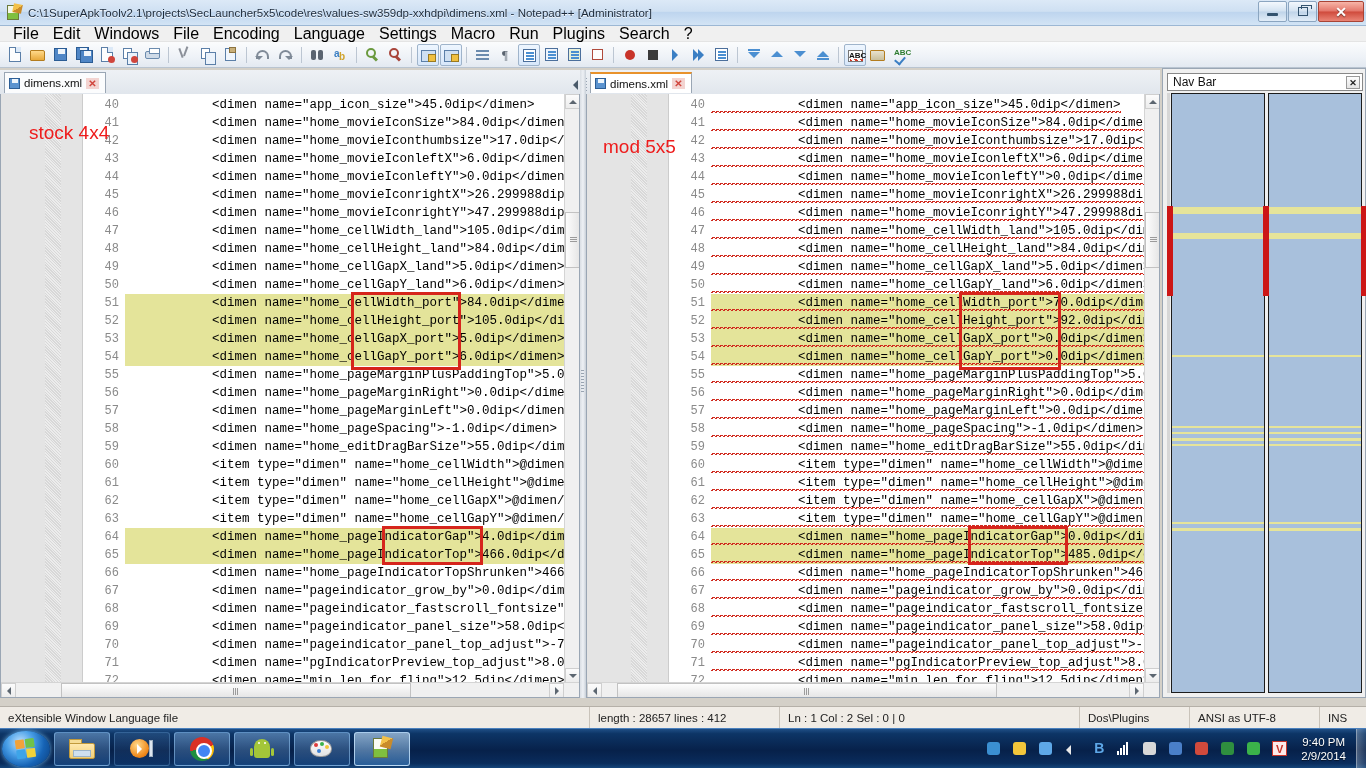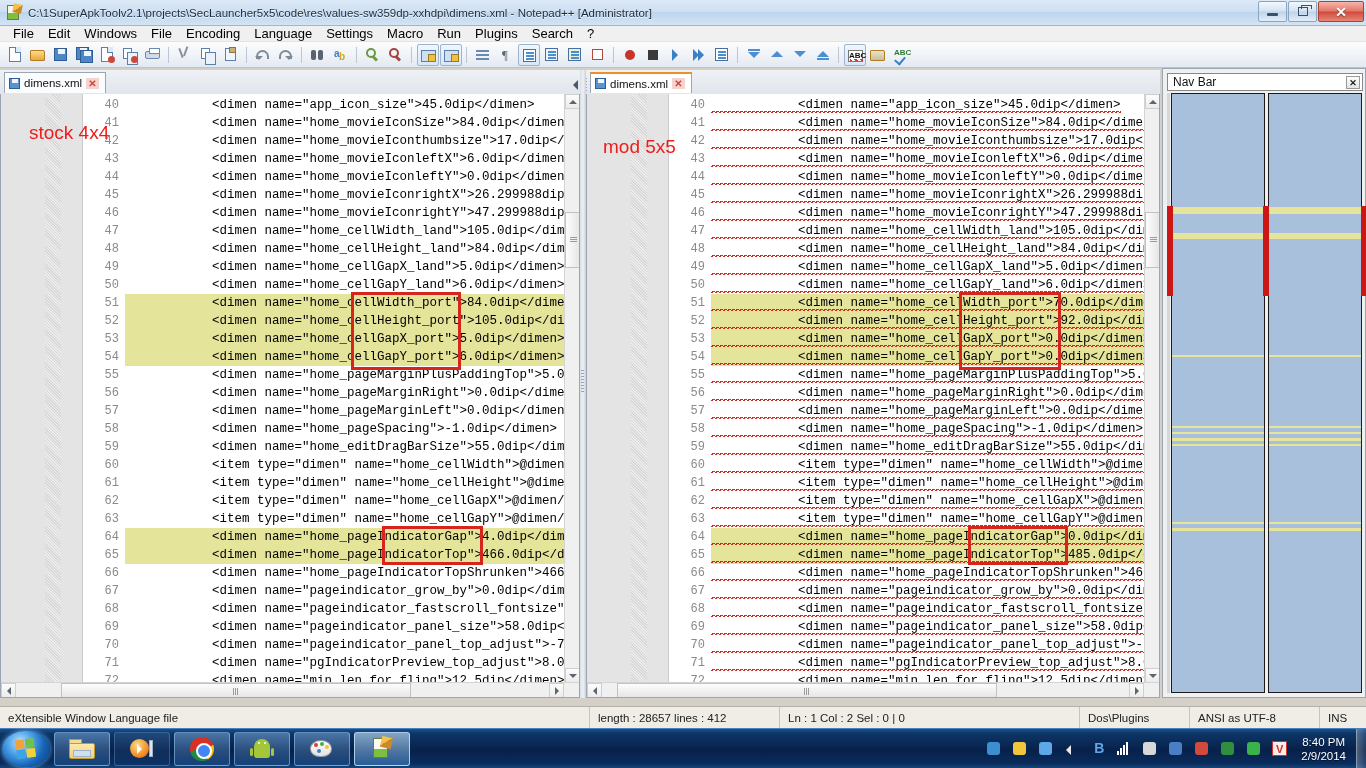--- a/index.html
+++ b/index.html
@@ -57,21 +57,21 @@
   .wb .x { color: #fff; font-size: 14px; font-weight: bold; line-height: 1;
      text-shadow: 0 1px 1px rgba(0,0,0,.5); }
 
   
   .menubar {
     position: absolute; left: 0; top: 26px; width: 1366px; height: 16px;
     background: #f0f0f0; display: flex; align-items: center; padding-left: 6px;
     border-bottom: 1px solid #e4e4e4;
   }
   .menu-item {
-    font-size: 13px; color: #000; padding: 8px 7px; line-height: 16px;
+    font-size: 16px; color: #000; padding: 8px 7px; line-height: 16px;
     white-space: nowrap; cursor: default;
   }
 
   
   .toolbar {
     position: absolute; left: 0; top: 42px; width: 1366px; height: 26px;
     background: linear-gradient(to bottom,#fbfcfd,#eef2f7 60%,#e3e9f1);
     border-bottom: 1px solid #b9c4d0;
     display: flex; align-items: center; padding-left: 4px;
   }
@@ -1106,20 +1106,20 @@
         <div class="tray-ic">
           <span style="position:absolute;left:3px;top:3px;width:13px;height:13px;border-radius:3px;background:#2f8f3f"></span>
         </div>
         <div class="tray-ic">
           <span style="position:absolute;left:3px;top:3px;width:13px;height:13px;border-radius:3px;background:#3bb24a"></span>
         </div>
         <div class="tray-ic">
           <span style="position:absolute;left:2px;top:2px;width:15px;height:15px;background:#fdeaea;border:1px solid #c8342a;color:#c8342a;font-size:11px;font-weight:bold;text-align:center;line-height:14px">V</span>
         </div>
         <div class="clock">
-        <div>8:40 PM</div>
+        <div>9:40 PM</div>
         <div>2/9/2014</div>
       </div>
       <div class="showdesk"></div>
     </div>
   </div>
 
 </div>
 
 </body></html>

